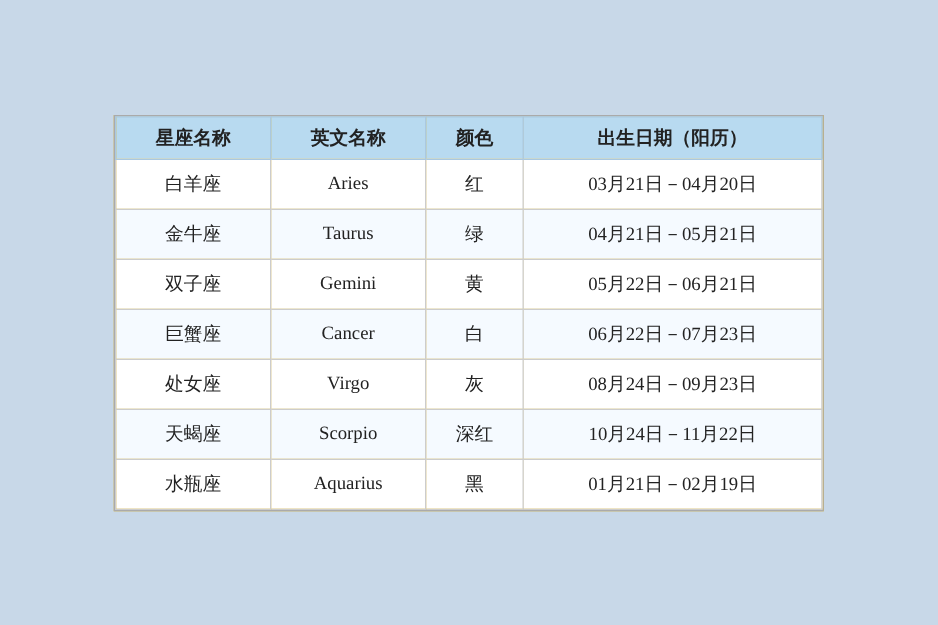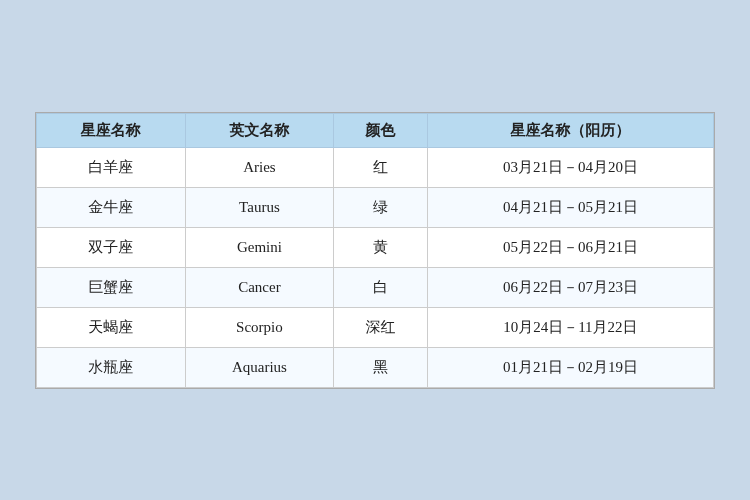--- a/index.html
+++ b/index.html
@@ -9,21 +9,21 @@
       background: #c8d8e8;
       display: flex;
       align-items: center;
       justify-content: center;
       font-family: 'SimSun', 'STSong', serif;
       font-size: 15px;
     }
     .table-container {
       background: #eab308;
       border: 1px solid #aaa;
-      width: 680px;
+      width: 568px;
     }
     table {
       width: 100%;
       border-collapse: collapse;
     }
     thead tr th {
       background: #b8daf0;
       color: #222;
       padding: 7px 10px;
       border: 1px solid #aac8e0;
@@ -48,21 +48,21 @@
 <body>
 
 <div class="table-container">
   <table>
     <thead>
       <tr>
 
       <th>星座名称</th>
           <th>英文名称</th>
           <th>颜色</th>
-          <th>星座名称（阳历）</th>
+          <th>出生日期（阳历）</th>
         </tr>
     </thead>
     <tbody>
 
     <tr>
           <td>白羊座</td>
           <td>Aries</td>
           <td>红</td>
           <td>03月21日－04月20日</td>
         </tr>
@@ -78,20 +78,26 @@
           <td>黄</td>
           <td>05月22日－06月21日</td>
         </tr>
         <tr>
           <td>巨蟹座</td>
           <td>Cancer</td>
           <td>白</td>
           <td>06月22日－07月23日</td>
         </tr>
         <tr>
+          <td>处女座</td>
+          <td>Virgo</td>
+          <td>灰</td>
+          <td>08月24日－09月23日</td>
+        </tr>
+        <tr>
           <td>天蝎座</td>
           <td>Scorpio</td>
           <td>深红</td>
           <td>10月24日－11月22日</td>
         </tr>
         <tr>
           <td>水瓶座</td>
           <td>Aquarius</td>
           <td>黑</td>
           <td>01月21日－02月19日</td>

